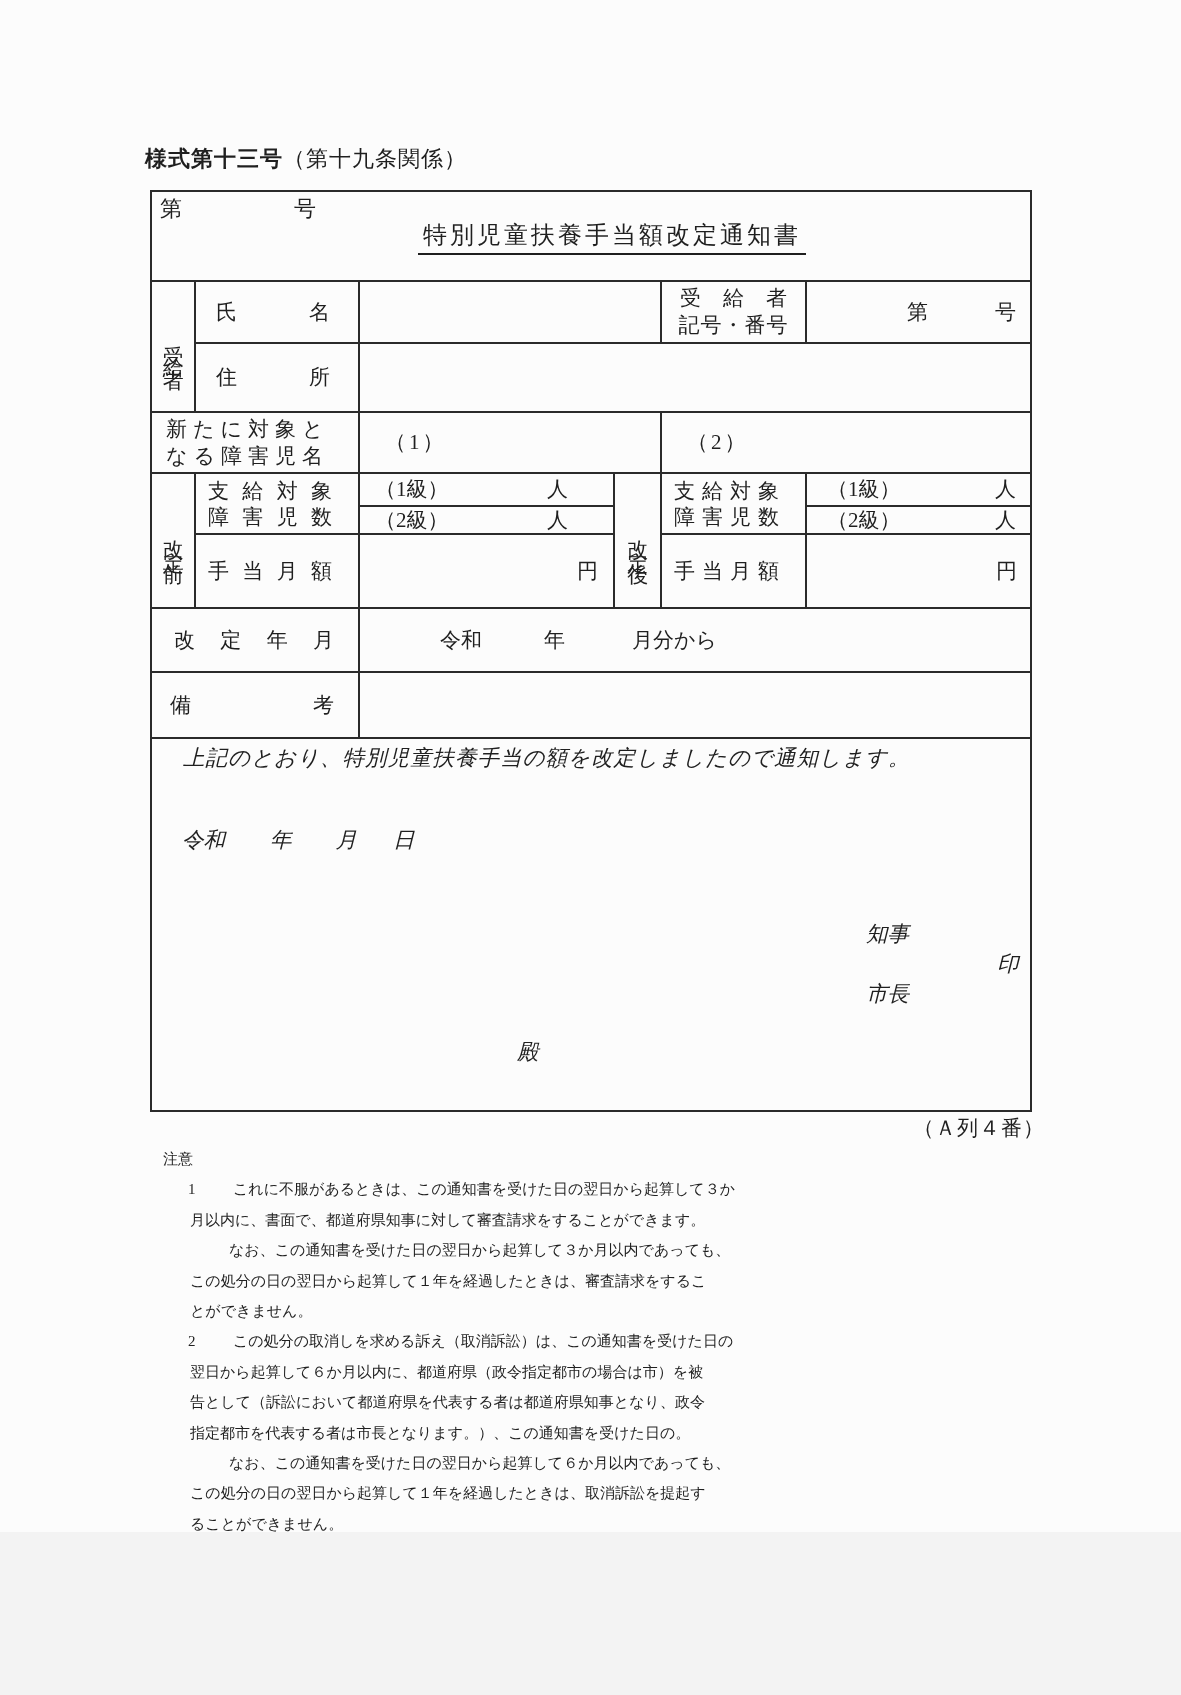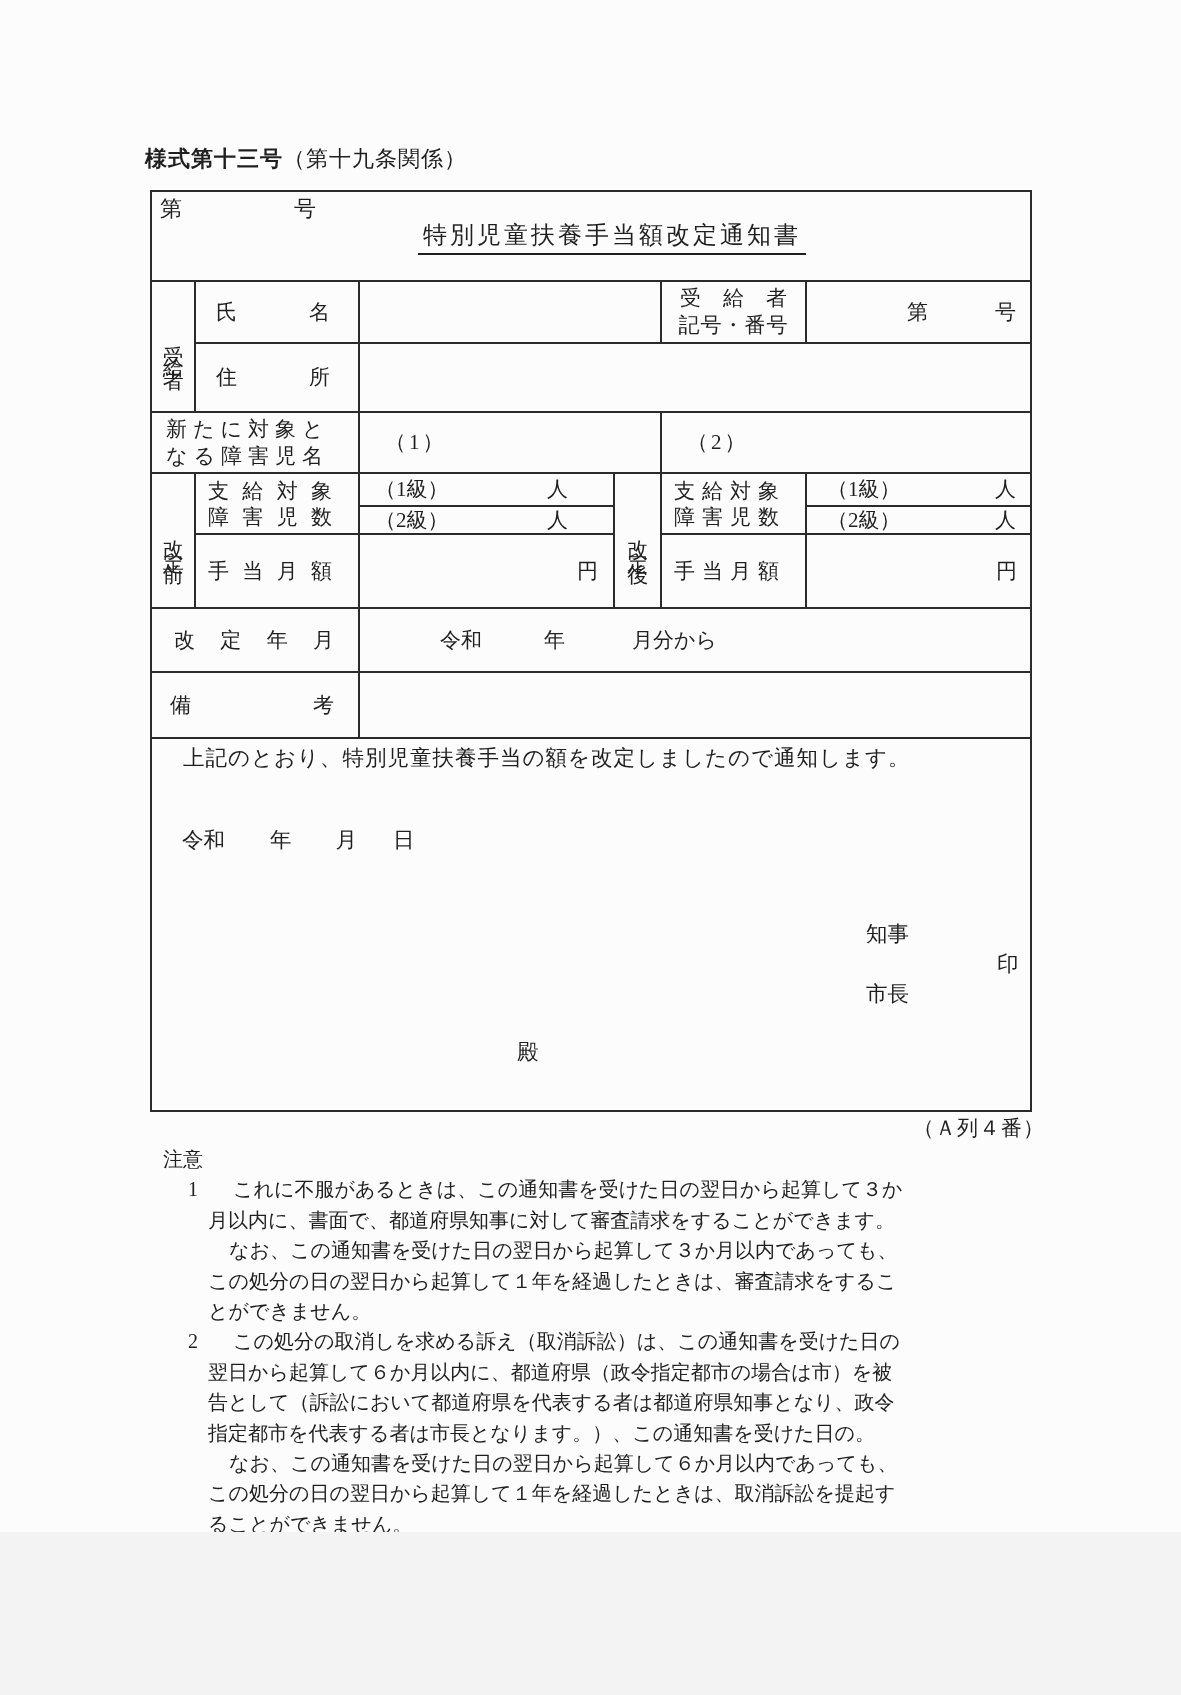--- a/index.html
+++ b/index.html
@@ -87,26 +87,26 @@
   .dateline .m{margin-left:44px;}
   .dateline .d{margin-left:36px;}
   .governor{left:714px;top:182px;}
   .seal{left:845px;top:212px;}
   .mayor{left:714px;top:242px;}
   .dono{left:365px;top:300px;}
 
   .paper-note{position:absolute;right:136px;top:1114px;font-size:21px;letter-spacing:1px;}
 
   
-  .notes{position:absolute;left:150px;top:1144px;width:920px;font-size:20px;line-height:30.4px;}
+  .notes{position:absolute;left:150px;top:1144px;width:920px;font-size:15px;line-height:30.4px;}
   .notes-heading{margin-left:13px;}
   .note-line{white-space:nowrap;}
   .num-line{margin-left:38px;}
   .note-num{display:inline-block;width:45px;}
-  .cont{margin-left:58px;}
+  .cont{margin-left:40px;}
   .para{margin-left:79px;}
 </style>
 </head>
 <body>
 
 <div class="doc-label">
   <span class="b">様式第十三号</span><span class="r">（第十九条関係）</span>
 </div>
 
 <div class="form">
@@ -225,21 +225,21 @@
     <div class="spread lbl-kaitei">改定年月</div>
   </div>
 
   <div class="cell br bb vc" style="grid-column:1/3;grid-row:9/10;">
     <div class="spread lbl-biko">備考</div>
   </div>
   <div class="cell bb vc" style="grid-column:3/7;grid-row:9/10;">
     <div></div>
   </div>
 
-  <div class="cell free" style="grid-column:1/7;grid-row:10/11;">
+  <div class="cell free" style="grid-column:1/7;grid-row:10/11;font-style:italic;">
     <div class="abs notice">上記のとおり、特別児童扶養手当の額を改定しましたので通知します。</div>
     <div class="abs dateline">
       <span>令和</span><span class="y">年</span><span class="m">月</span><span class="d">日</span>
     </div>
     <div class="abs governor">知事</div>
     <div class="abs seal">印</div>
     <div class="abs mayor">市長</div>
     <div class="abs dono">殿</div>
   </div>
 </div>

